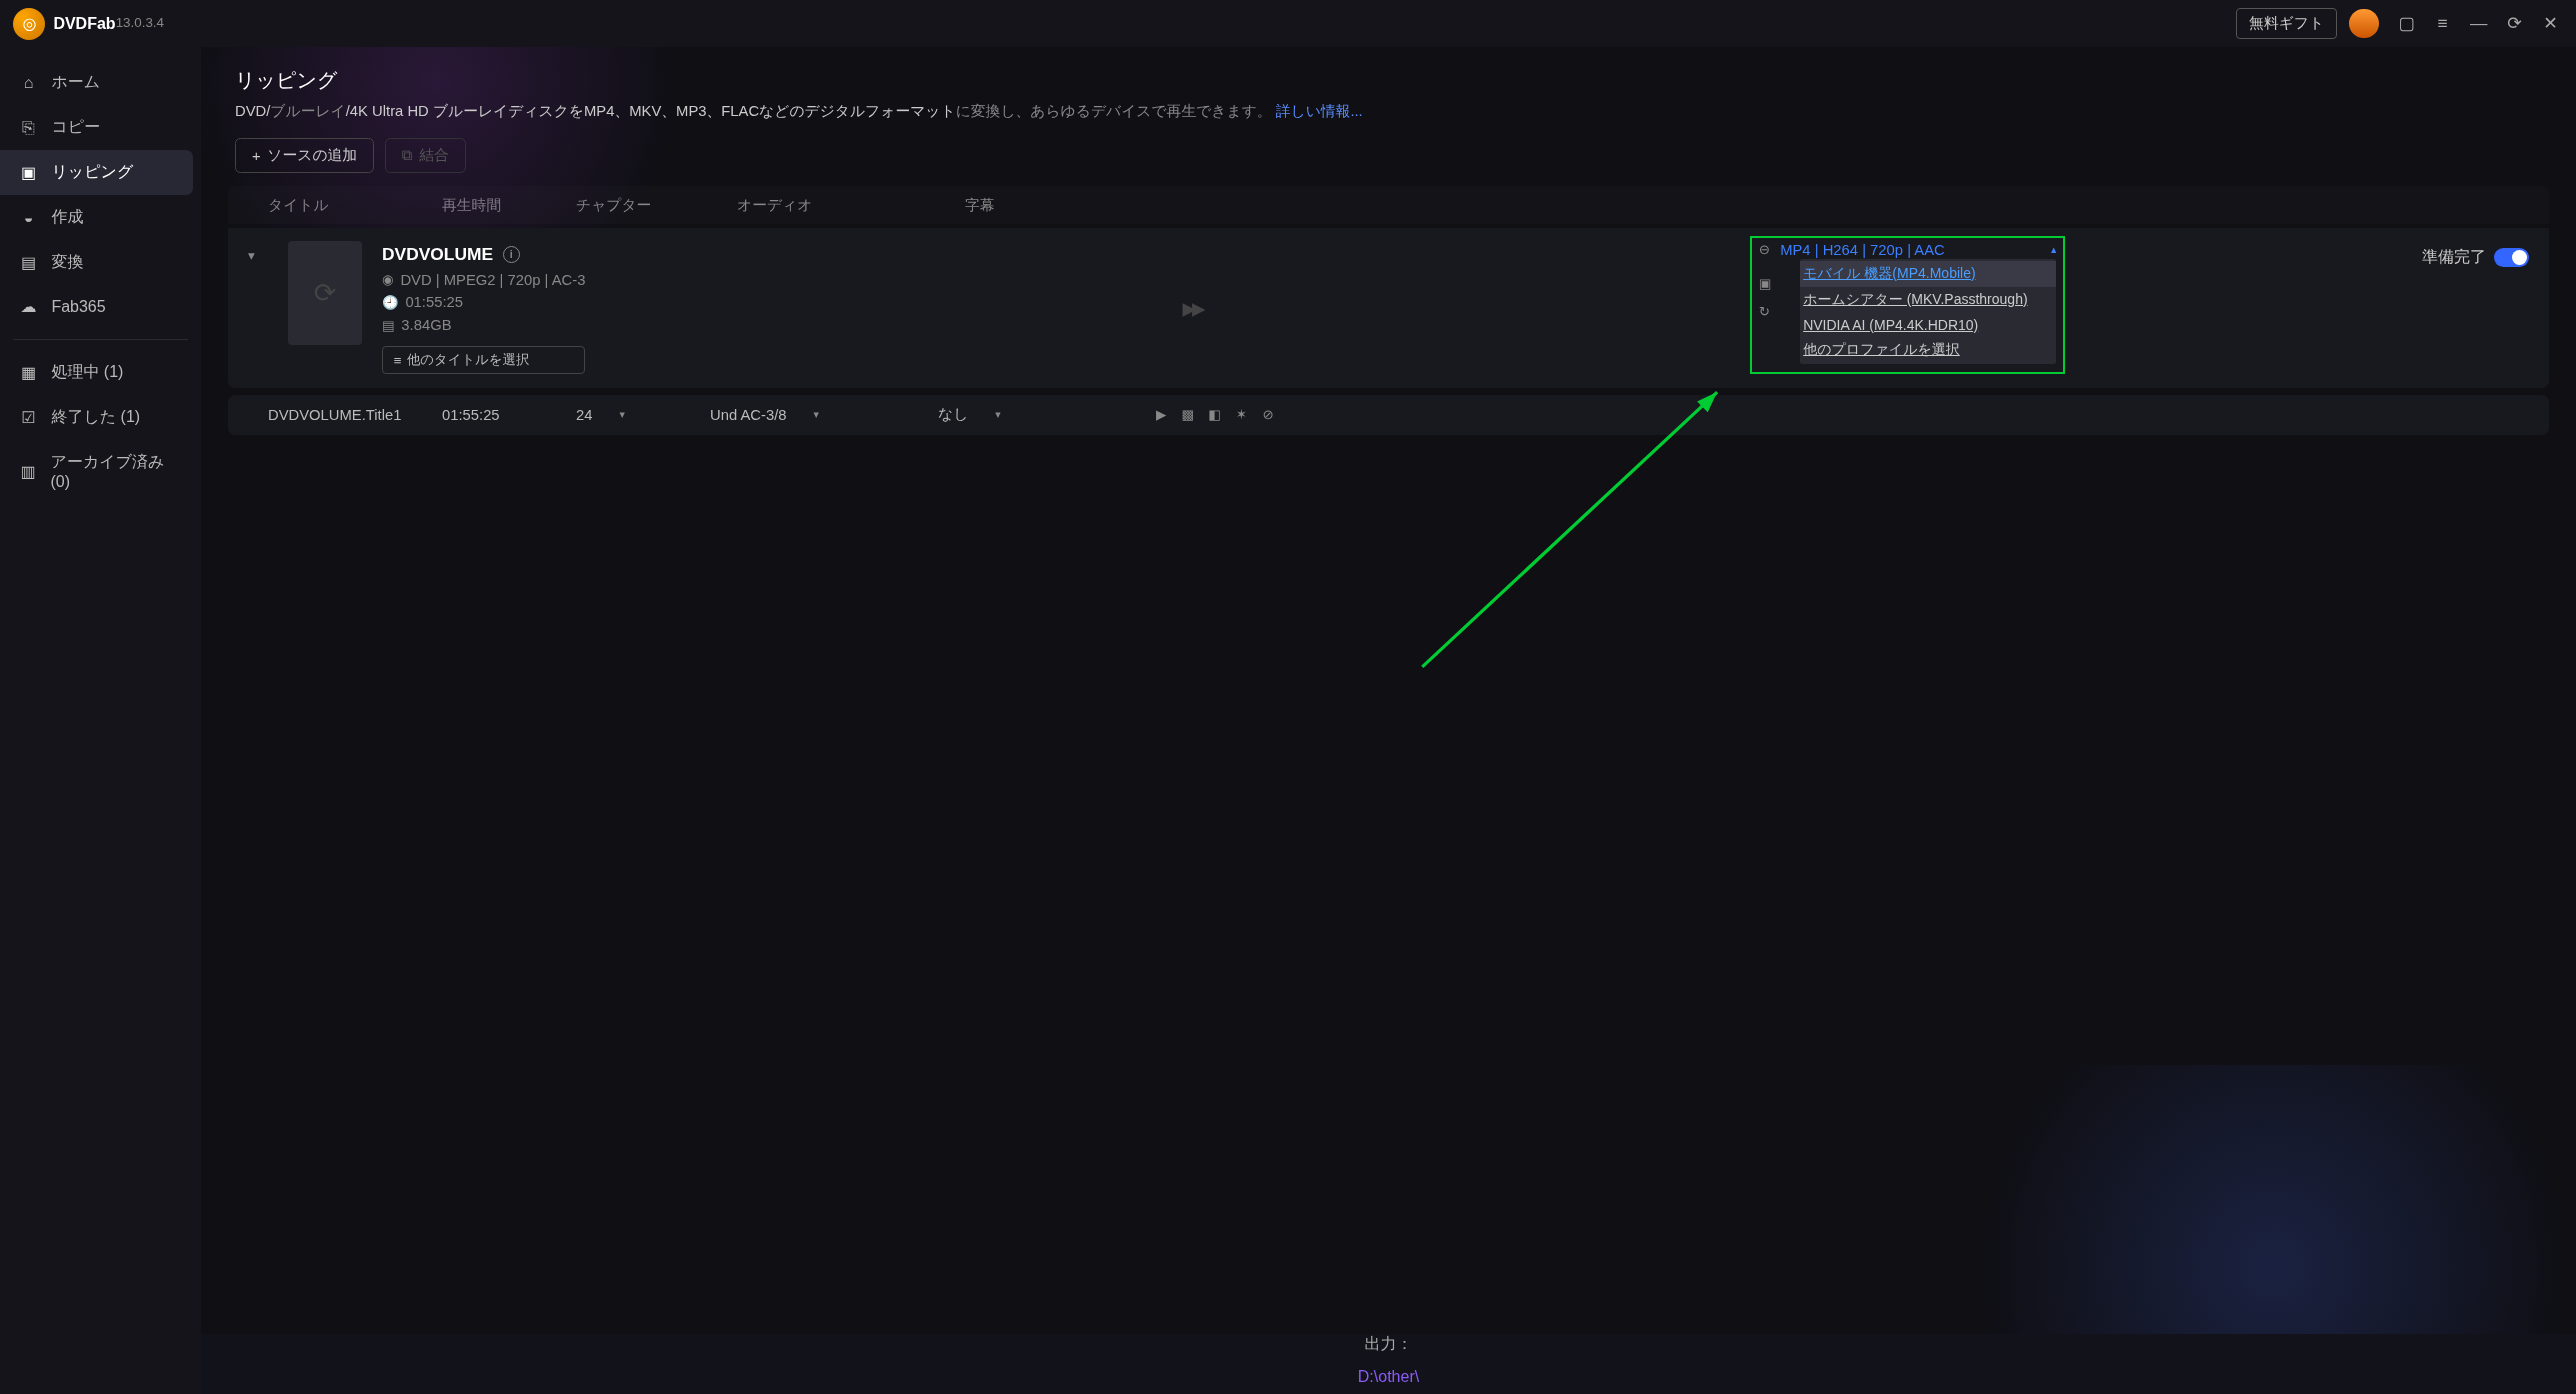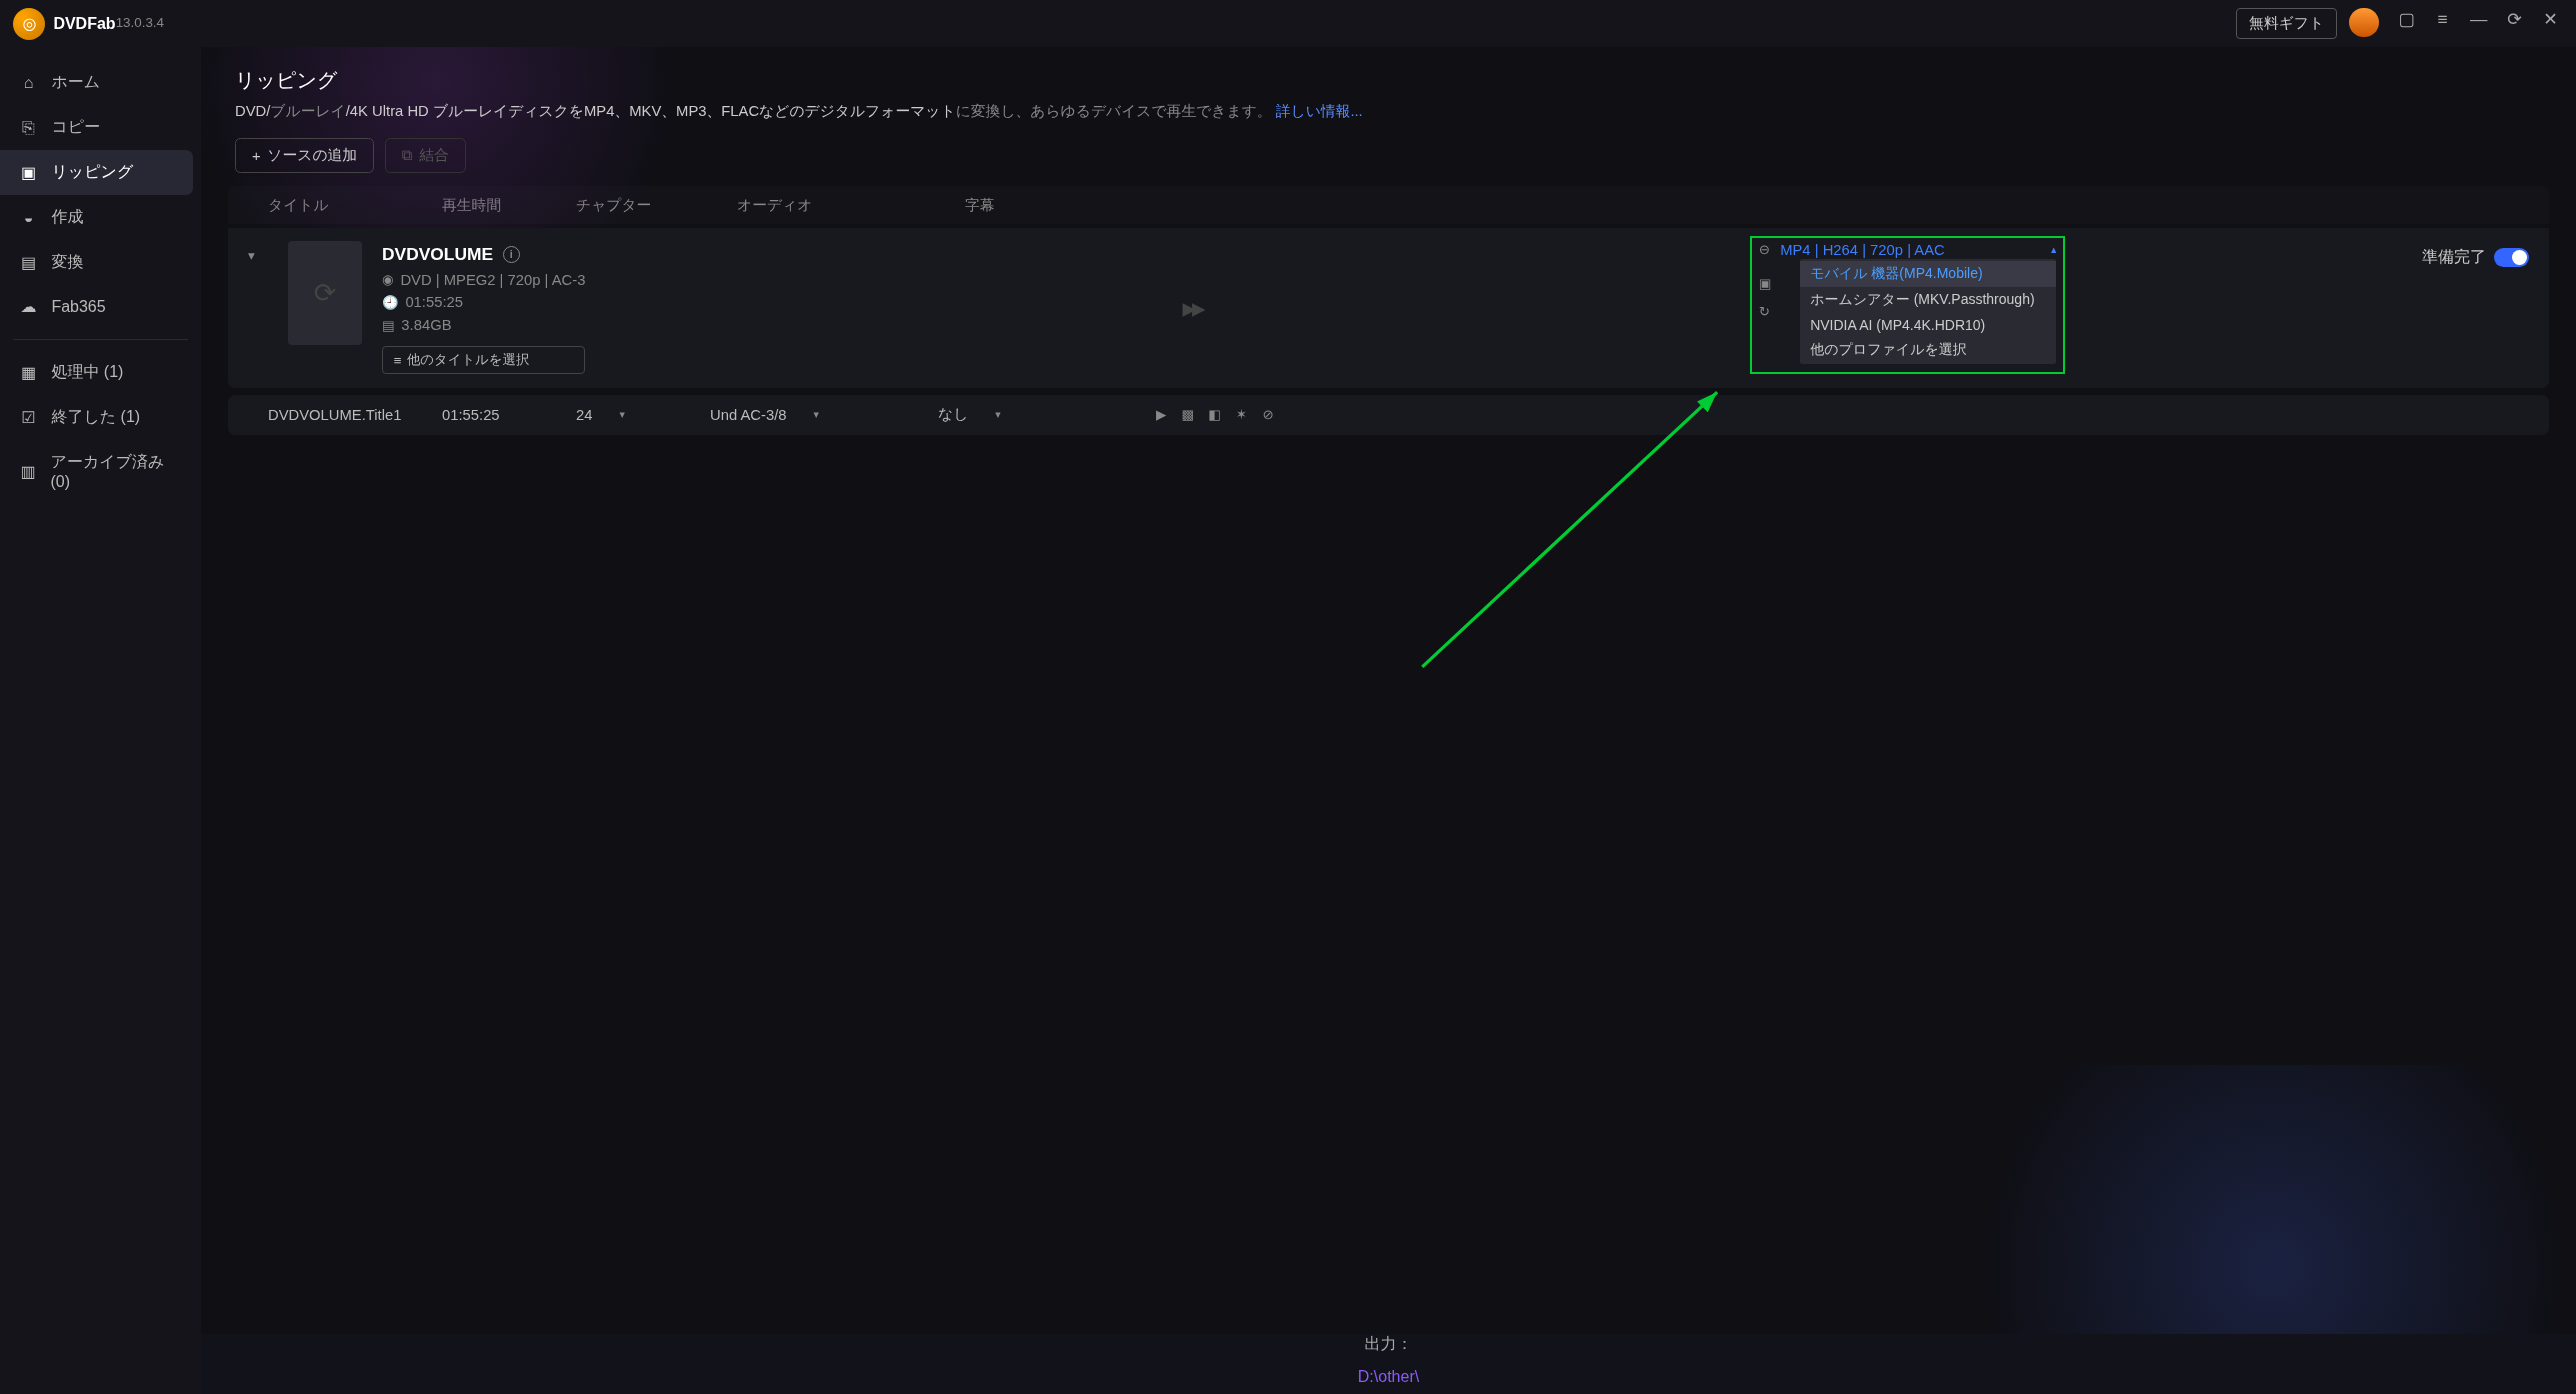--- a/index.html
+++ b/index.html
@@ -5,21 +5,21 @@
 * { margin: 0; padding: 0; box-sizing: border-box; font-family: -apple-system, BlinkMacSystemFont, "Segoe UI", Arial, sans-serif; }
 body { background: #0f0f14; color: #aaa; width: 2576px; height: 1394px; overflow: hidden; position: relative; font-size: 16px; }
 
 
 .titlebar { position: absolute; top: 0; left: 0; right: 0; height: 47px; background: #14141a; display: flex; align-items: center; padding: 0 13.4px; }
 .logo-wrap { display: flex; align-items: center; gap: 8px; }
 .logo-icon { width: 32px; height: 32px; border-radius: 50%; background: radial-gradient(circle at 30% 30%, #ffa500, #cc7700); display: flex; align-items: center; justify-content: center; color: #fff; font-size: 16px; }
 .logo-text { display: flex; flex-direction: row; }
 .logo-name { color: #fff; font-weight: bold; font-size: 16px; }
 .logo-ver { color: #888; font-size: 13.4px; }
-.titlebar-right { margin-left: auto; display: flex; align-items: flex-start; gap: 12px; }
+.titlebar-right { margin-left: auto; display: flex; align-items: center; gap: 12px; }
 .tb-btn { width: 24px; height: 24px; display: flex; align-items: center; justify-content: center; color: #aaa; cursor: pointer; font-size: 17.4px; }
 .gift-btn { border: 0.7px solid #555; border-radius: 4px; padding: 5.4px 12px; color: #ccc; font-size: 14.8px; margin-left: 8px; cursor: pointer; }
 .avatar { width: 29.5px; height: 29.5px; border-radius: 50%; background: linear-gradient(#ff9933,#cc5500); margin-right: 4px; }
 
 
 .sidebar { position: absolute; top: 47px; left: 0; bottom: 0; width: 201px; background: #14141a; padding-top: 13.4px; }
 .nav-item { display: flex; align-items: center; gap: 13.4px; padding: 12px 19px; color: #bbb; cursor: pointer; font-size: 16px; }
 .nav-item.active { background: #282834; color: #fff; border-radius: 0 6.7px 6.7px 0; margin-right: 8px; }
 .nav-icon { width: 19px; height: 19px; display: flex; align-items: center; justify-content: center; font-size: 16px; }
 .nav-sep { height: 0.7px; background: #2a2a33; margin: 10.7px 13.4px; }
@@ -62,21 +62,21 @@
 .toggle { width: 35px; height: 19px; background: #3366ff; border-radius: 9.4px; position: relative; cursor: pointer; }
 .toggle::after { content: ''; position: absolute; right: 2px; top: 2px; width: 14.8px; height: 14.8px; background: #fff; border-radius: 50%; }
 
 
 .format-row { position: absolute; left: 1522px; top: 8px; width: 315px; border: 2.7px solid #00cc33; padding: 4px 6.7px 6.7px; }
 .fmt-line { display: flex; align-items: center; gap: 6.7px; font-size: 14.8px; margin-bottom: 1.3px; }
 .fmt-icon { color: #888; font-size: 13.4px; width: 14.8px; }
 .fmt-val { color: #3b7fff; cursor: pointer; flex: 1; }
 .fmt-caret { color: #3b7fff; font-size: 10.7px; }
 .dropdown { background: #2a2a33; border-radius: 2.7px; padding: 1.3px 0; margin-left: 20px; }
-.dd-item { padding: 4px 10px; font-size: 14px; color: #ccc; cursor: pointer; }
+.dd-item { padding: 4px 3px; font-size: 14px; color: #ccc; cursor: pointer; text-decoration: underline; }
 .dd-item.sel { background: #3a3a46; color: #4a9eff; }
 
 
 .track-row { margin: 6.7px 27px 0; background: #18181f; border-radius: 6.7px; padding: 10.7px 40px; display: flex; align-items: center; color: #bbb; font-size: 14.8px; }
 .tr-title { width: 174px; }
 .tr-dur { width: 134px; }
 .tr-chap { width: 134px; display: flex; align-items: center; gap: 27px; }
 .tr-aud { width: 228px; display: flex; align-items: center; gap: 27px; }
 .tr-sub { width: 201px; display: flex; align-items: center; gap: 27px; }
 .dd-caret { color: #888; font-size: 10.7px; cursor: pointer; }

